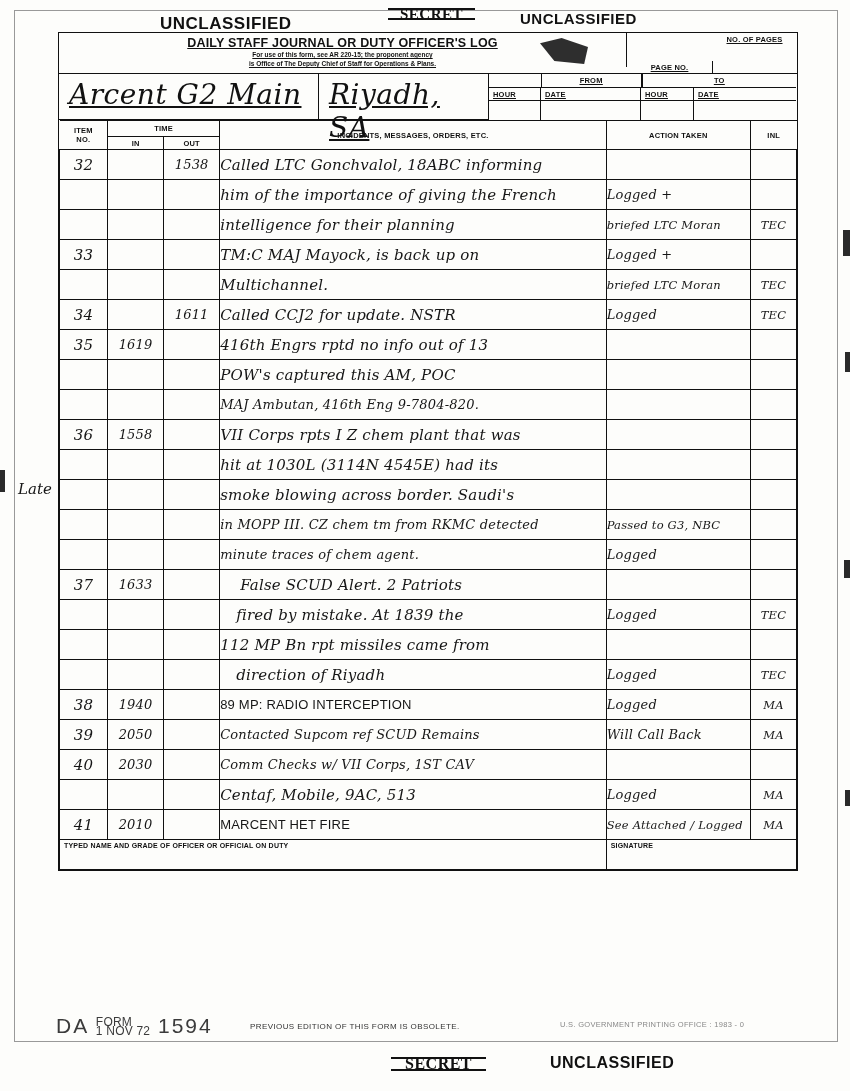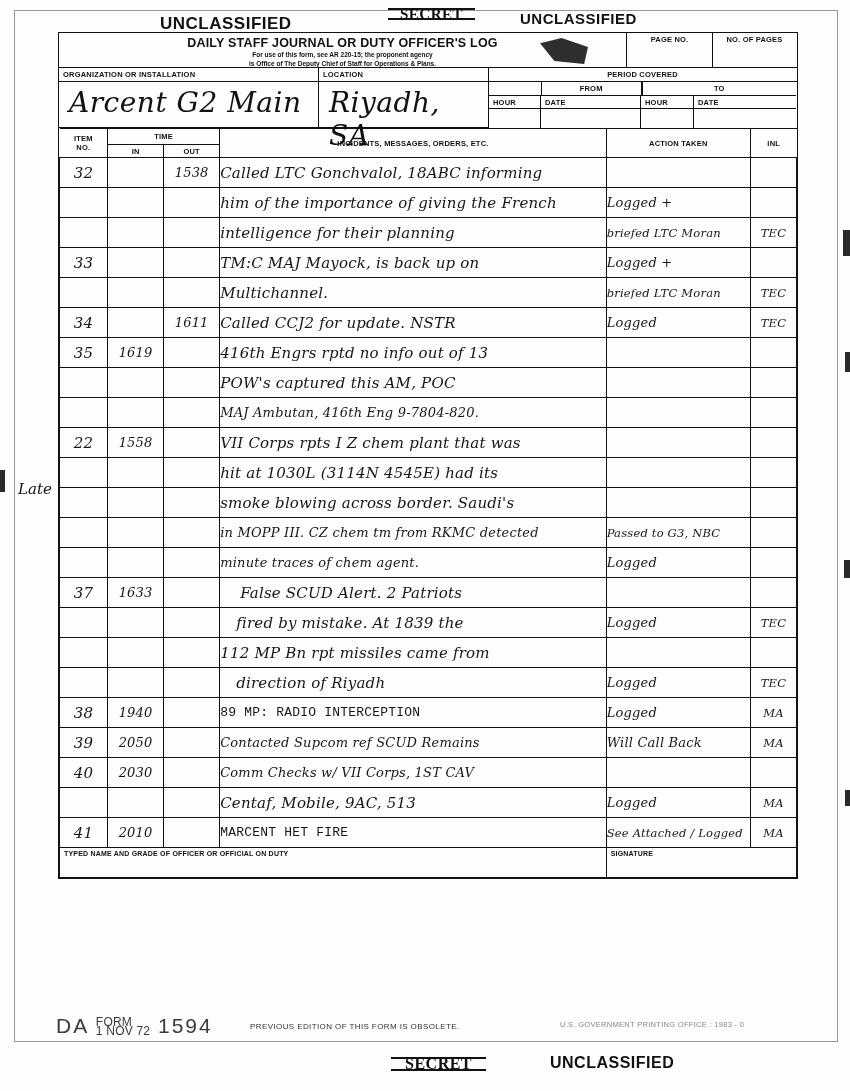--- a/index.html
+++ b/index.html
@@ -86,21 +86,21 @@
   }
 
   
   .form {
     position: absolute;
     left: 58px; top: 32px;
     width: 740px;
     border: 1.6px solid #111;
     box-sizing: border-box;
   }
-  .row { display: flex; }
+  .row { display: flex; text-decoration: underline; }
   .cell {
     border-right: 1.2px solid #111;
     box-sizing: border-box;
     position: relative;
   }
   .cell:last-child { border-right: none; }
   .hline { border-bottom: 1.2px solid #111; }
 
   .title-block {
     height: 34px;
@@ -163,21 +163,21 @@
     color: #161616;
     padding-left: 5px;
     white-space: nowrap;
     overflow: visible;
     letter-spacing: .2px;
   }
   .cell-hand.ctr { text-align: center; padding-left: 0; }
   .cell-hand.small { font-size: 13px; }
   .cell-hand.tiny { font-size: 11.5px; }
   .cell-hand.caps {
-    font-family: Liberation Mono, monospace;
+    font-family: Liberation Sans, sans-serif;
     font-style: normal;
     font-size: 13px;
   }
 
   .footer-row td { height: 30px; }
   .footer-lbl {
     font-size: 7px;
     font-weight: bold;
     padding: 2px 0 0 4px;
     letter-spacing: .2px;
@@ -261,41 +261,30 @@
   <div class="smudge" style="left:540px; top:38px; width:48px; height:26px; clip-path: polygon(0% 20%, 45% 0%, 100% 35%, 92% 100%, 30% 88%);"></div>
 
   <div class="form">
 
     <div class="row hline">
       <div class="cell title-block" style="width:568px;">
         <div class="title-main">DAILY STAFF JOURNAL OR DUTY OFFICER'S LOG</div>
         <div class="title-sub">For use of this form, see AR 220-15; the proponent agency</div>
         <div class="title-sub">is Office of  The Deputy Chief of Staff for Operations &amp; Plans.</div>
       </div>
-      <div class="cell" style="width:86px;">
+      <div class="cell" style="width:86px;margin-top:28px;">
         <div class="lbl lbl-c">PAGE NO.</div>
         <div class="hdr-hand" style="font-size:15px;padding-top:1px;"></div>
       </div>
       <div class="cell" style="width:83px;">
         <div class="lbl lbl-c">NO. OF PAGES</div>
         <div class="hdr-hand" style="font-size:15px;padding-top:1px;"></div>
       </div>
     </div>
 
-    <div class="row hline">
-      <div class="cell" style="width:260px;height:13px;">
-        <div class="lbl">ORGANIZATION OR INSTALLATION</div>
-      </div>
-      <div class="cell" style="width:170px;height:13px;">
-        <div class="lbl">LOCATION</div>
-      </div>
-      <div class="cell" style="width:307px;height:13px;">
-        <div class="lbl lbl-c">PERIOD COVERED</div>
-      </div>
-    </div>
 
     <div class="row">
 
       <div class="cell hline" style="width:260px;height:46px;">
         <div class="hdr-hand">Arcent G2 Main</div>
       </div>
 
       <div class="cell hline" style="width:170px;height:46px;">
         <div class="hdr-hand">Riyadh, SA</div>
       </div>
@@ -438,21 +427,21 @@
         <tr class="entry-row">
           <td class="cell-hand ctr"></td>
           <td class="cell-hand ctr small"></td>
           <td class="cell-hand ctr small"></td>
           <td class="cell-hand small">MAJ Ambutan, 416th Eng 9-7804-820.</td>
           <td class="cell-hand small"></td>
           <td class="cell-hand ctr tiny"></td>
         </tr>
 
         <tr class="entry-row">
-          <td class="cell-hand ctr">22</td>
+          <td class="cell-hand ctr">36</td>
           <td class="cell-hand ctr small">1558</td>
           <td class="cell-hand ctr small"></td>
           <td class="cell-hand">VII Corps rpts I Z chem plant that was</td>
           <td class="cell-hand small"></td>
           <td class="cell-hand ctr tiny"></td>
         </tr>
         <tr class="entry-row">
           <td class="cell-hand ctr"></td>
           <td class="cell-hand ctr small"></td>
           <td class="cell-hand ctr small"></td>

